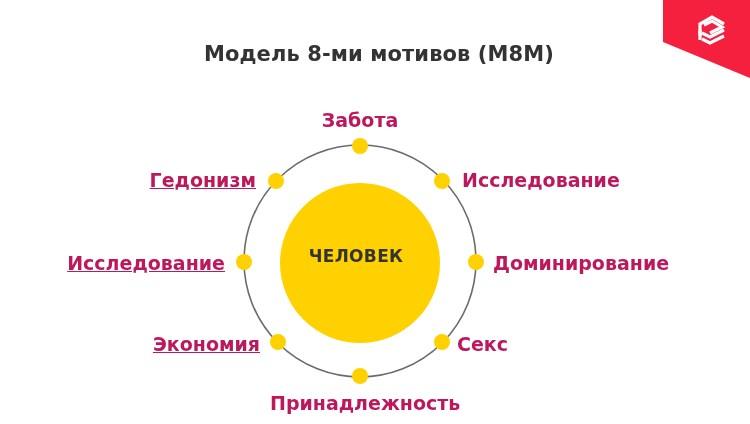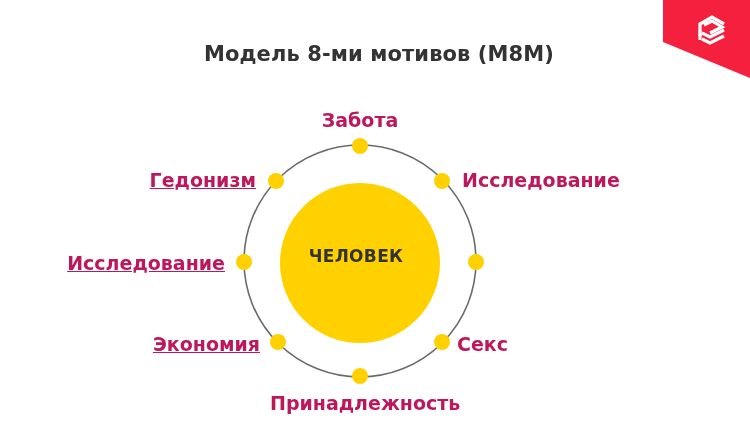--- a/index.html
+++ b/index.html
@@ -56,18 +56,19 @@
     <circle cx="360" cy="376" r="8" fill="#FFD100"></circle>
     <circle cx="278" cy="342" r="8" fill="#FFD100"></circle>
     <circle cx="244" cy="262" r="8" fill="#FFD100"></circle>
     <circle cx="276" cy="181" r="8" fill="#FFD100"></circle>
   </svg>
 
   <div class="center-label">ЧЕЛОВЕК</div>
 
   <div class="mlabel center" style="left:300px; top:111px; width:120px;">Забота</div>
   <div class="mlabel" style="left:462px; top:171px;">Исследование</div>
+  <div class="mlabel" style="left:493px; top:254px;">Доминирование</div>
   <div class="mlabel" style="left:457px; top:335px;">Секс</div>
   <div class="mlabel center" style="left:270px; top:394px; width:180px;">Принадлежность</div>
   <div class="mlabel left" style="left:60px; top:254px; width:165px;">Исследование</div>
   <div class="mlabel left" style="left:140px; top:335px; width:120px;">Экономия</div>
   <div class="mlabel left" style="left:140px; top:171px; width:116px;">Гедонизм</div>
 </div>
 
 </body></html>

